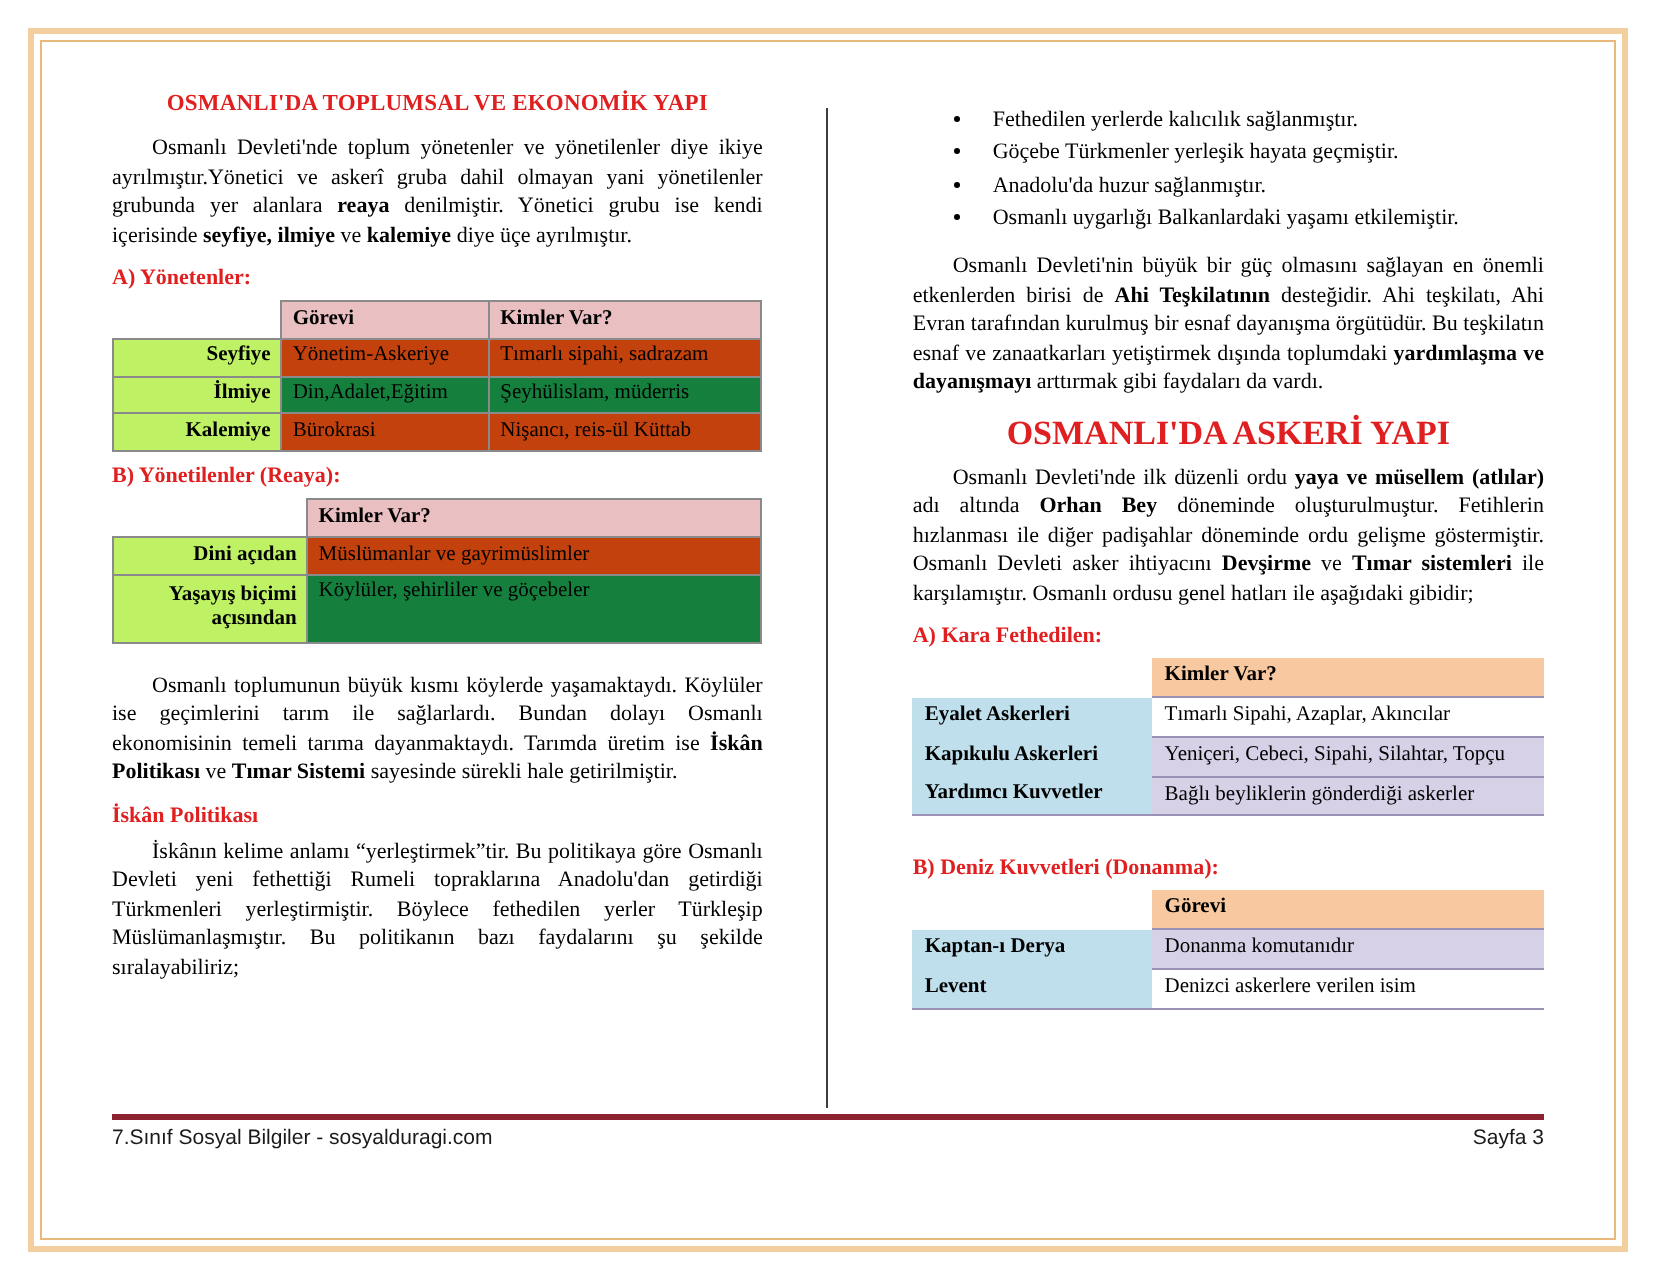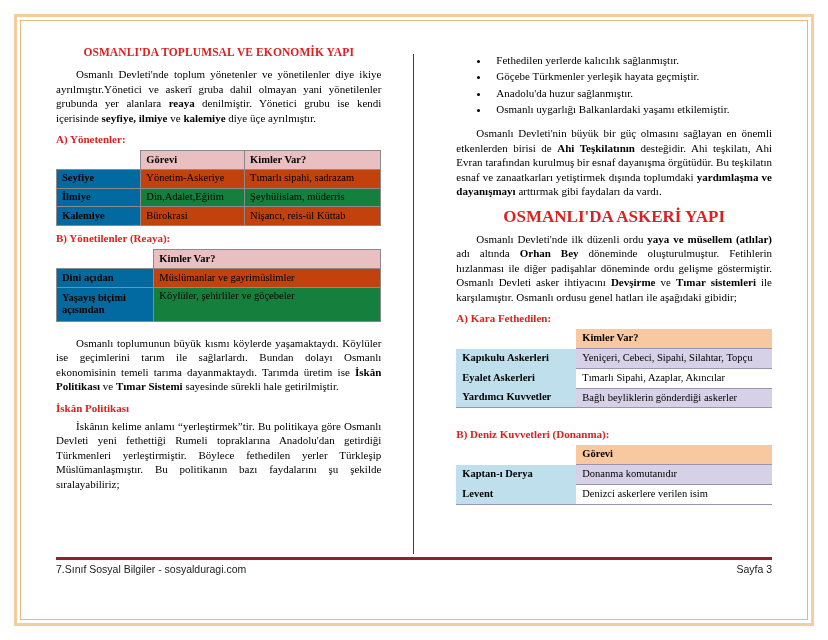--- a/index.html
+++ b/index.html
@@ -109,21 +109,22 @@
     vertical-align: middle;
     line-height: 1.22;
   }
   .cell-head {
     font-weight: bold;
     background: #e9bfc2;
   }
   .cell-blank { border: none !important; background: transparent; }
   .cell-rowhead {
     font-weight: bold;
-    background: #0369a1;
+    background: #bef264;
+    text-align: right;
   }
   .cell-body-green { background: #c2410c; }
   .cell-body-white { background: #15803d; }
 
   
   table.mtab {
     border-collapse: collapse;
     width: 100%;
     margin: 0 0 6px 0;
     table-layout: fixed;
@@ -275,26 +276,26 @@
           <colgroup>
               <col style="width:38%">
               <col style="width:62%">
             </colgroup>
           <tbody>
             <tr>
               <td class="m-blank"></td>
               <td class="m-head">Kimler Var?</td>
             </tr>
             <tr>
+              <td class="m-rowhead">Eyalet Askerleri</td>
+              <td class="m-body-white">Tımarlı Sipahi, Azaplar, Akıncılar</td>
+            </tr>
+            <tr>
               <td class="m-rowhead">Kapıkulu Askerleri</td>
               <td class="m-body-lav">Yeniçeri, Cebeci, Sipahi, Silahtar, Topçu</td>
-            </tr>
-            <tr>
-              <td class="m-rowhead">Eyalet Askerleri</td>
-              <td class="m-body-white">Tımarlı Sipahi, Azaplar, Akıncılar</td>
             </tr>
             <tr>
               <td class="m-rowhead m-rowhead-last">Yardımcı Kuvvetler</td>
               <td class="m-body-lav">Bağlı beyliklerin gönderdiği askerler</td>
             </tr>
           </tbody>
         </table>
 
         <h3 class="sub-title" style="margin-top:20px">B) Deniz Kuvvetleri (Donanma):</h3>
 

